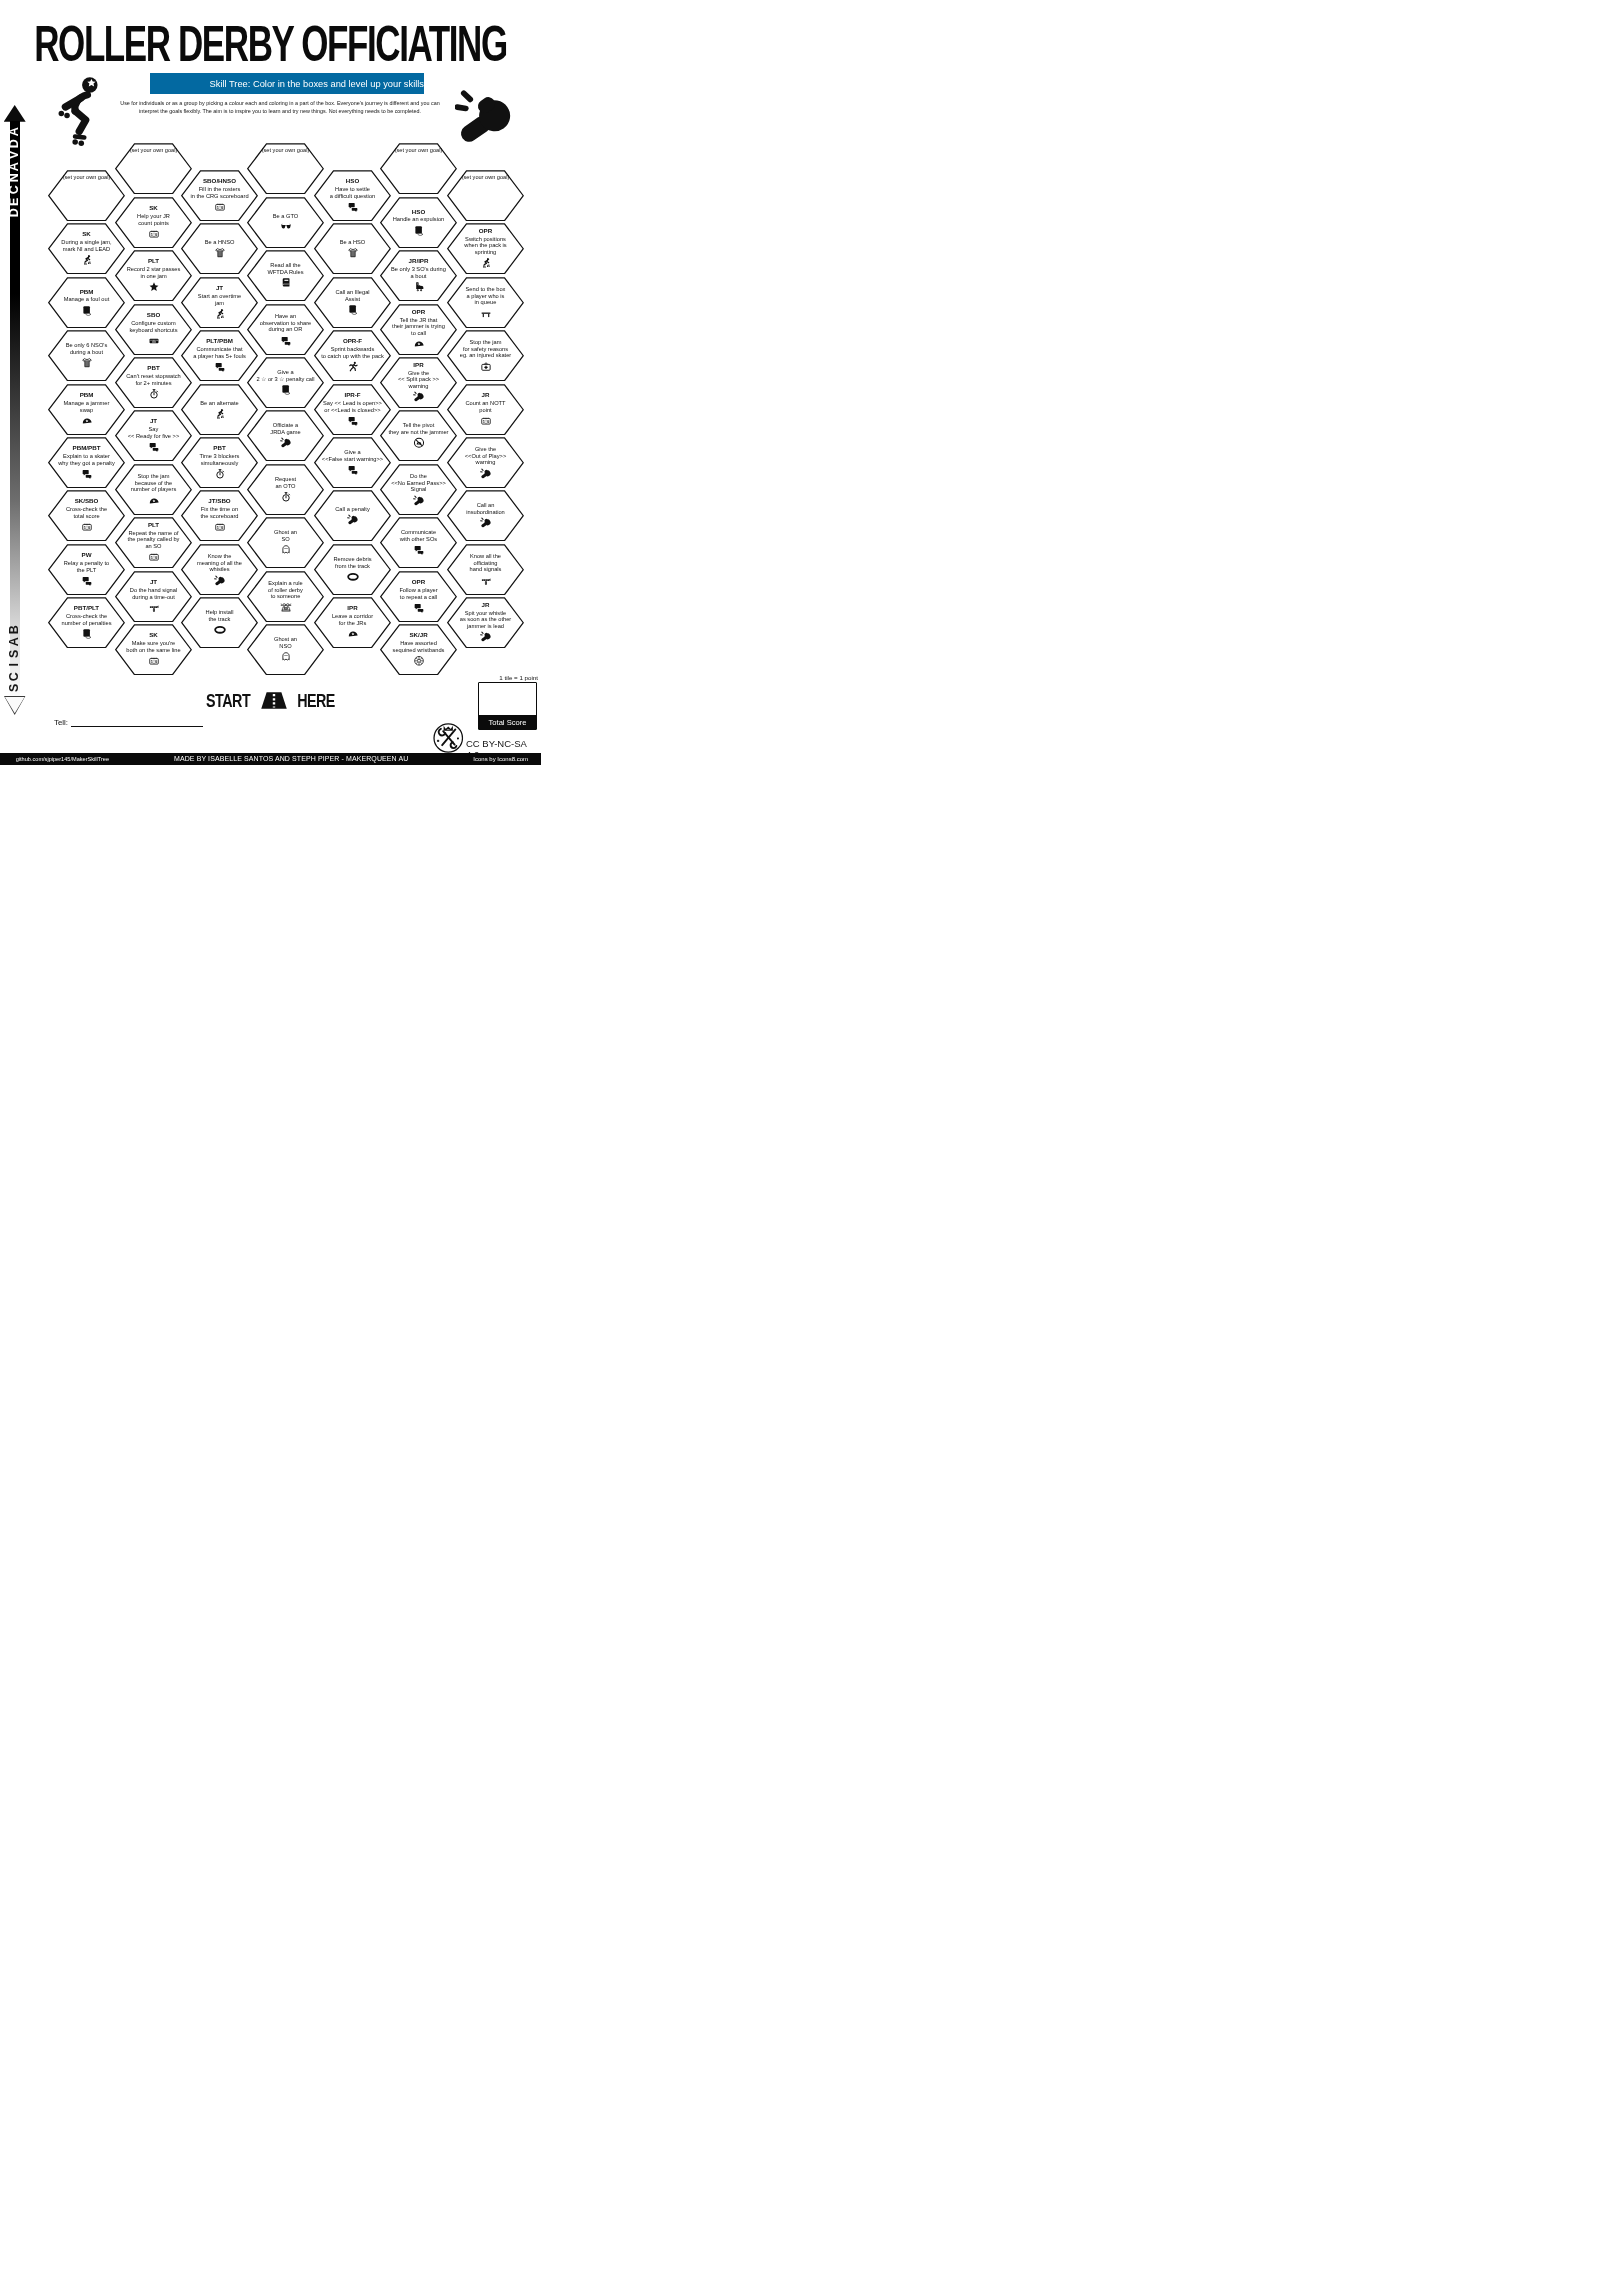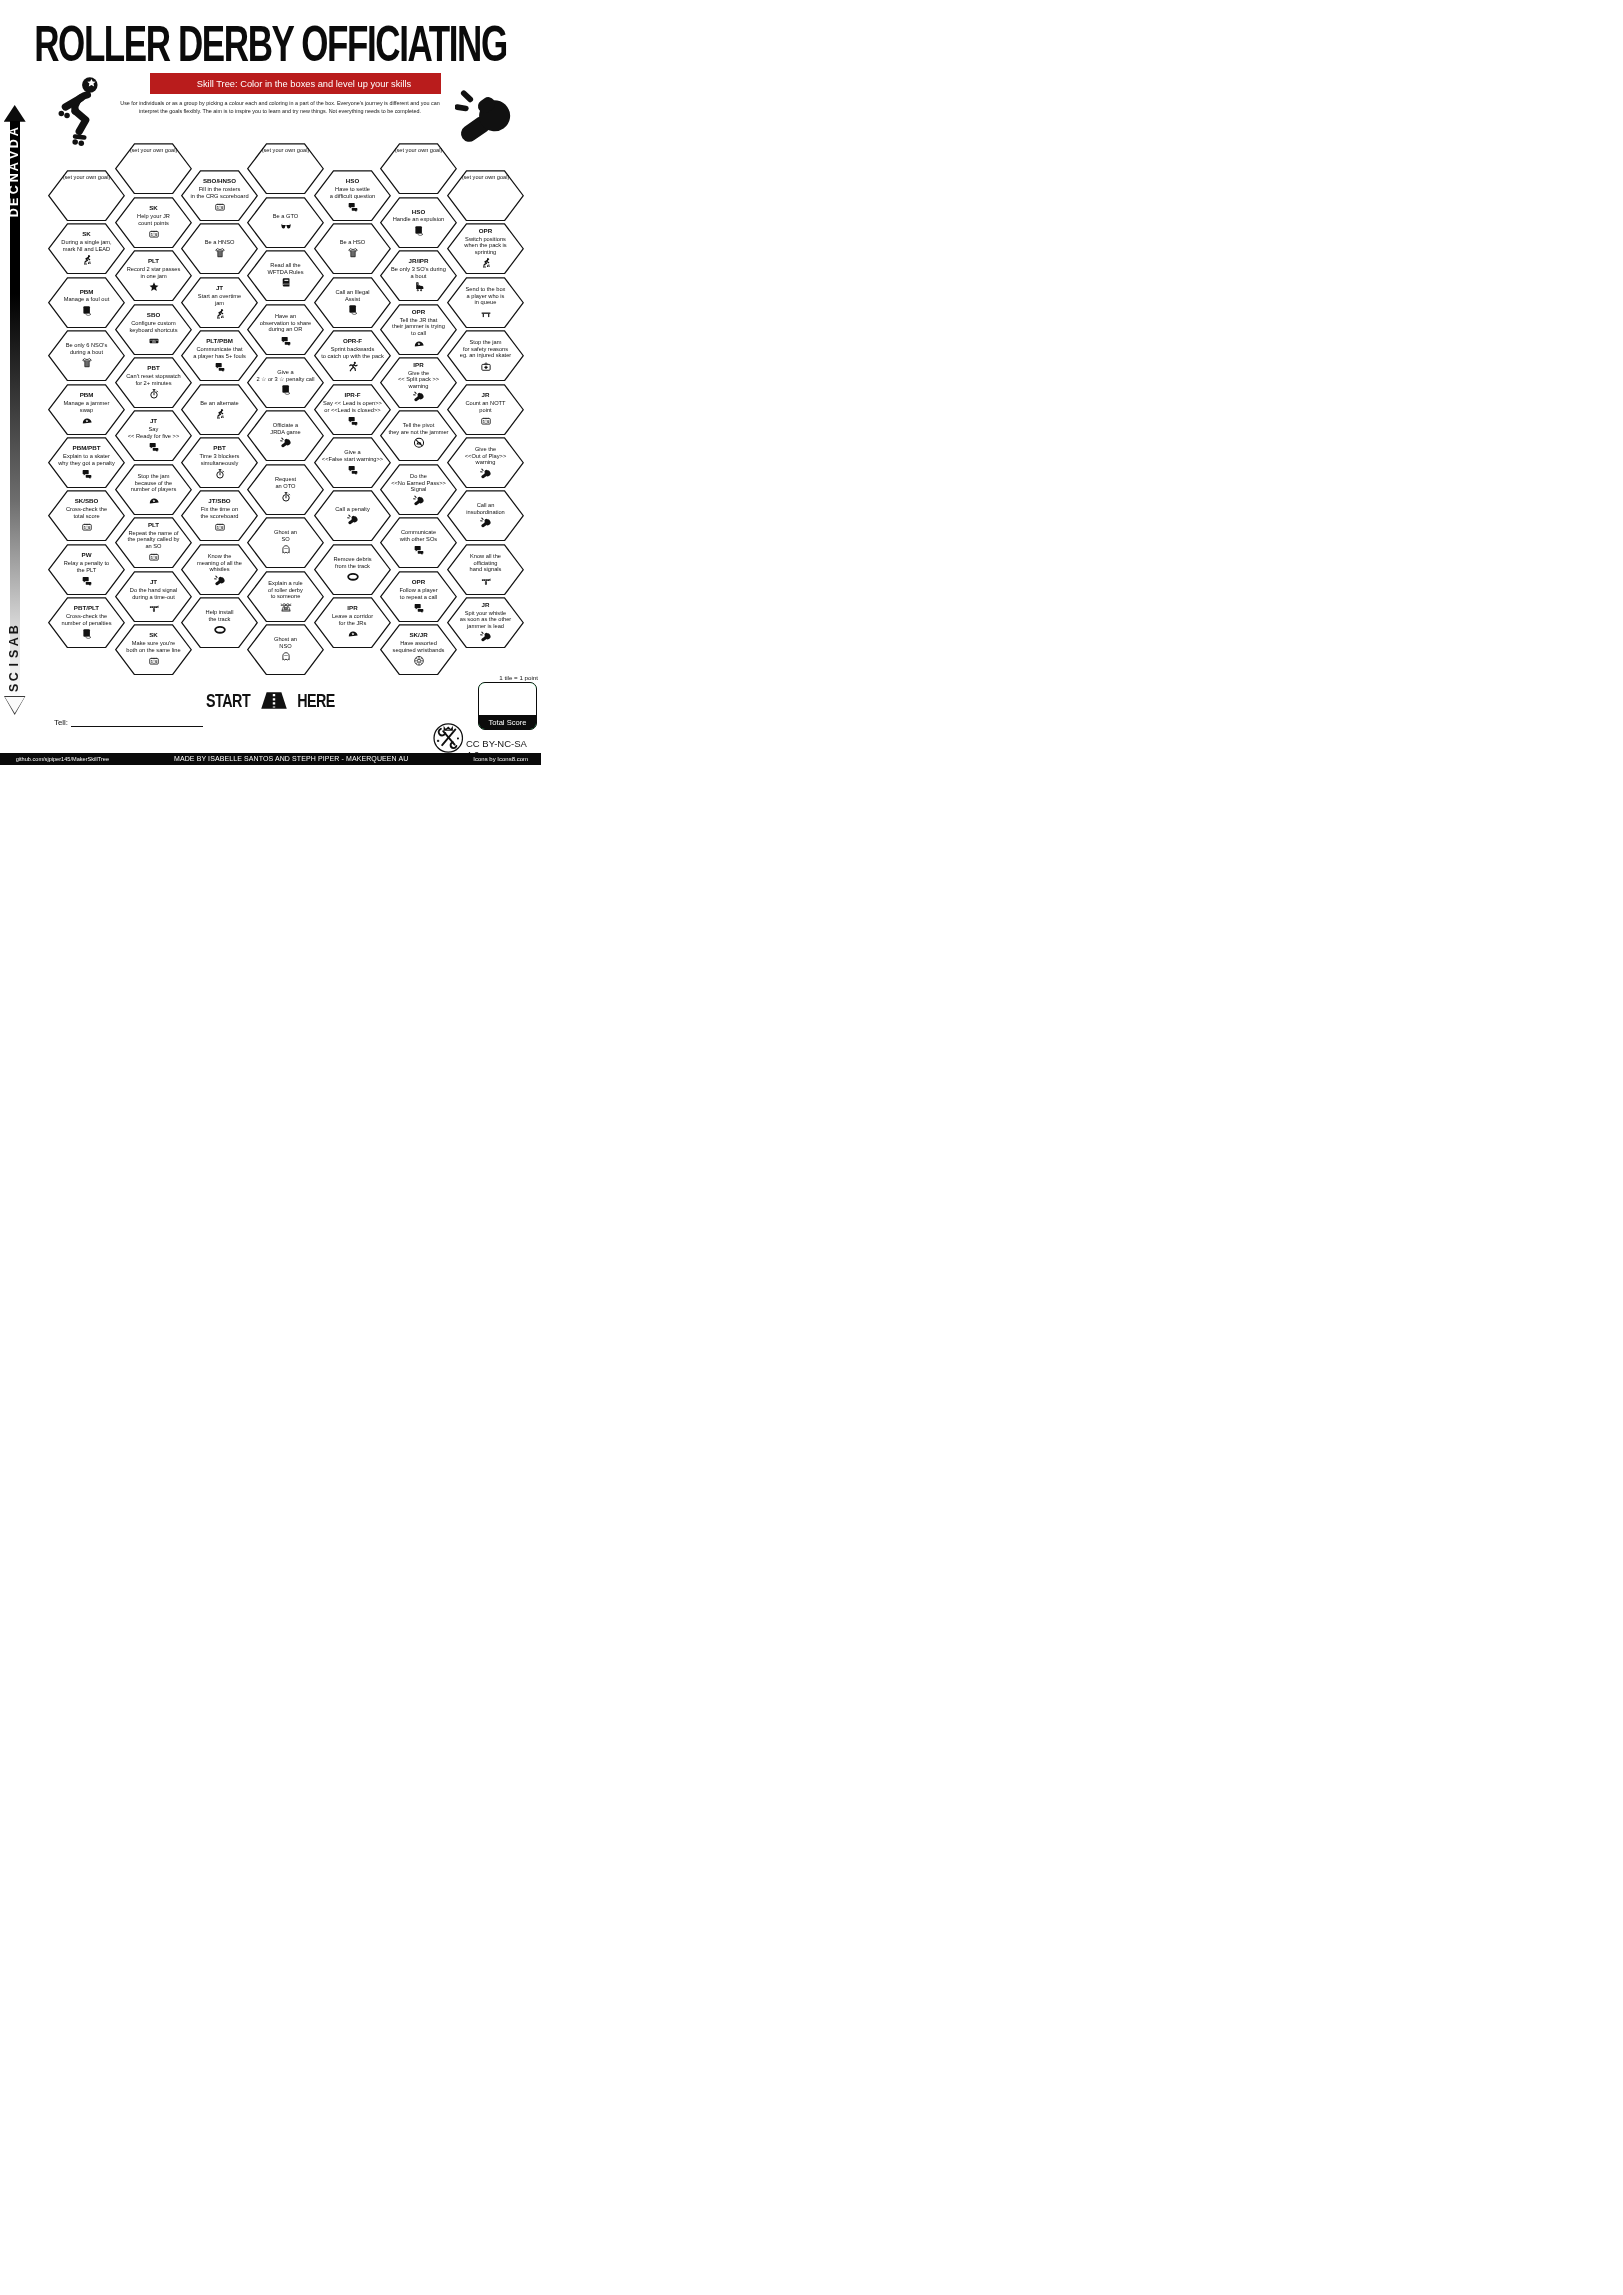--- a/index.html
+++ b/index.html
@@ -3,23 +3,23 @@
 <meta charset="utf-8">
 <style>
   html,body{margin:0;padding:0;background:#fff;}
   .page{position:relative;width:541px;height:765px;background:#fff;overflow:hidden;
         font-family:"Liberation Sans",sans-serif;color:#111;}
 
   .title{position:absolute;left:0;right:0;top:17.6px;text-align:center;
          font-size:35px;font-weight:800;letter-spacing:-1.4px;line-height:1;
          transform:scaleY(1.42);transform-origin:top center;white-space:nowrap;color:#0b0b0b;}
 
-  .subtitle{position:absolute;left:150px;top:73px;width:274px;height:21px;background:#b91c1c;
-            color:#fff;display:flex;align-items:center;justify-content:center;
-            font-size:9.3px;font-weight:400;padding-left:17px;}
+  .subtitle{position:absolute;left:150px;top:73px;width:274px;height:21px;background:#0369a1;
+            color:#fff;display:flex;align-items:center;justify-content:flex-end;
+            font-size:9.3px;font-weight:400;}
 
   .desc{position:absolute;left:104px;top:99px;width:352px;text-align:center;
         font-size:5.4px;line-height:1.55;color:#151515;white-space:pre-line;}
 
   .skater-illo{position:absolute;left:54px;top:72px;width:57px;height:83px;}
   .whistle-illo{position:absolute;left:453px;top:87px;width:66px;height:62px;}
 
   
   .level-arrow{position:absolute;left:3.7px;top:105px;width:22px;height:610px;}
   .ah-top{position:absolute;top:0;left:0;width:22px;height:16.7px;background:#0b0b0b;
@@ -50,21 +50,21 @@
 
   
   .start-here{position:absolute;left:0;right:0;top:690px;display:flex;align-items:center;
               justify-content:center;gap:6.5px;}
   .start-here b{font-size:14.3px;font-weight:800;letter-spacing:-0.5px;transform:scaleY(1.25);}
   .name-row{position:absolute;left:54px;top:717px;display:flex;align-items:flex-end;gap:3.2px;
             font-size:7.9px;}
   .name-line{display:inline-block;width:132px;height:8.8px;border-bottom:0.8px solid #111;}
   .points-note{position:absolute;left:473px;top:674px;width:65px;text-align:right;font-size:6.2px;}
   .score-box{position:absolute;left:478px;top:682px;width:59px;height:48px;background:#22c55e;
-             border:1.4px solid #0b0b0b;border-radius:7px;overflow:hidden;box-sizing:border-box;}
+             border:1.4px solid #0b0b0b;border-radius:1px;overflow:hidden;box-sizing:border-box;}
   .score-input{position:absolute;left:0;right:0;top:0;bottom:14px;background:#fff;}
   .score-band{position:absolute;left:0;right:0;bottom:0;height:14px;background:#0b0b0b;color:#fff;
               display:flex;align-items:center;justify-content:center;font-size:7.6px;}
   .cc-badge{position:absolute;left:433px;top:722px;width:30.5px;height:32px;z-index:5;}
   .cc-text{position:absolute;left:466px;top:738px;width:74px;font-size:9.5px;color:#151515;}
 
   .footer{position:absolute;left:0;right:0;bottom:0;height:12.5px;background:#0a0a0a;color:#fff;
           display:flex;align-items:center;z-index:2;}
   .footer .fl{margin-left:15.7px;font-size:5.6px;}
   .footer .fc{flex:1;text-align:center;font-size:7px;letter-spacing:0.1px;}

